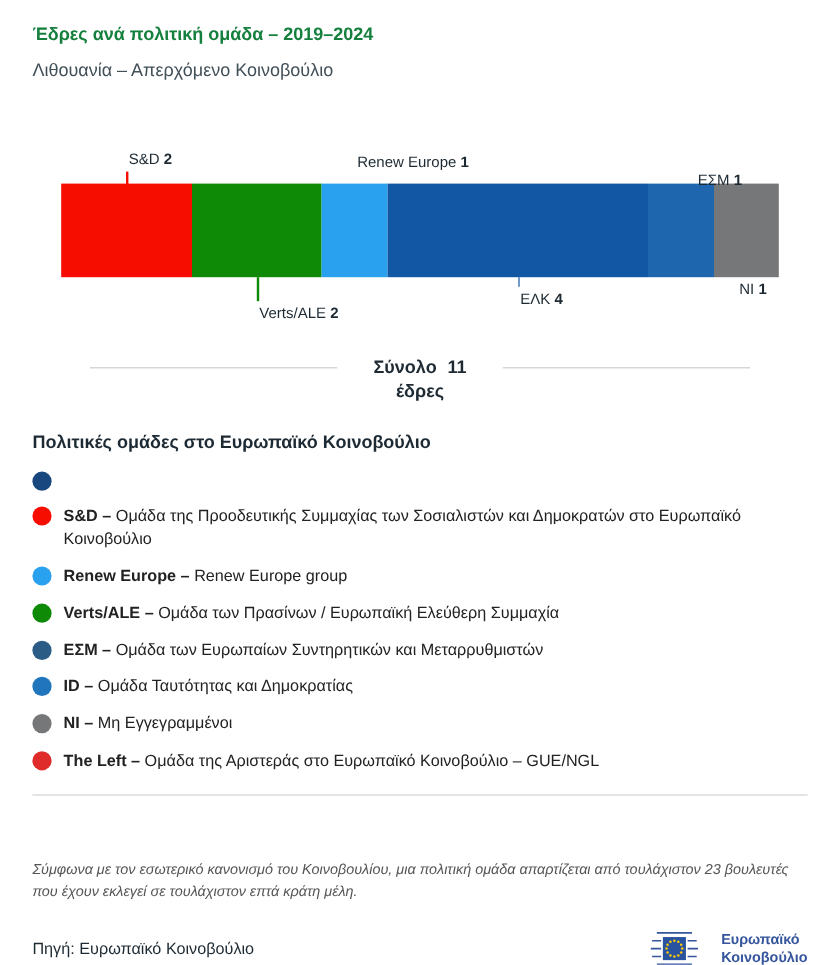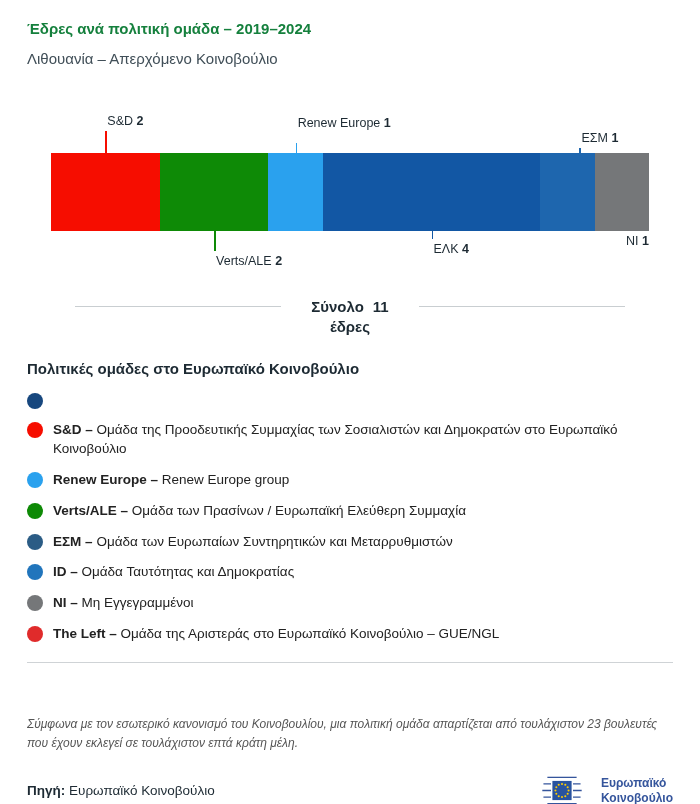--- a/index.html
+++ b/index.html
@@ -8,21 +8,21 @@
 
   .header{padding:20px 27px 0;}
   .title{font-size:15px;font-weight:700;color:#15803d;}
   .subtitle{margin-top:13px;font-size:15px;color:#414f58;}
 
   
   .chart{position:relative;height:158px;margin:46px 51px 0;}
   .bar{position:absolute;left:0;right:0;top:40px;height:78px;display:flex;}
   .bar-seg{height:100%;}
   .callout{position:absolute;display:flex;flex-direction:column;align-items:flex-start;}
-  .callout.top{bottom:118px;}
+  .callout.top{bottom:106px;}
   .callout.bottom{top:118px;}
   .callout.right{align-items:flex-end;}
   .co-line{display:block;width:1.5px;}
   .co-label{font-size:12.5px;color:#1d2a33;white-space:nowrap;margin-left:2px;}
   .callout.top .co-label{margin-bottom:3px;}
   .callout.bottom .co-label{margin-top:3px;}
   .co-label b{font-weight:700;}
 
   
   .total-row{display:flex;align-items:flex-start;margin:26px 75px 0;}
@@ -38,21 +38,21 @@
   .legend-item{display:flex;align-items:flex-start;margin-bottom:12px;
                font-size:13.5px;line-height:1.4;color:#222;}
   .dot{width:16px;height:16px;border-radius:50%;flex:0 0 16px;margin-right:10px;margin-top:1px;}
   .legend-text b{font-weight:700;}
 
   
   .footnote-wrap{margin:18px 27px 0;border-top:1px solid #cfd3d6;padding-top:12px;}
   .footnote{font-style:italic;color:#555;font-size:12px;line-height:1.55;max-width:640px;margin-top:40px;}
   .source-row{display:flex;justify-content:space-between;align-items:center;margin:16px 27px 0;}
   .source{font-size:13.5px;color:#1d2a33;}
-  .source b{font-weight:700;}
+  .source b{font-weight:400;}
   .logo{display:flex;align-items:center;gap:9px;}
   .logo-text{font-size:12px;font-weight:700;color:#35559c;line-height:1.22;}
 </style>
 </head>
 <body>
 
 <div class="page">
 
   <div class="header">
     <div class="title">Έδρες ανά πολιτική ομάδα – 2019–2024</div>
@@ -82,21 +82,21 @@
         <span class="co-line" style="height: 10px; background: rgb(42, 161, 238);"></span>
       </div>
       <div class="callout bottom" style="left: 63.6364%;">
         <span class="co-line" style="height: 8px; background: rgb(18, 87, 164);"></span>
         <span class="co-label"><span>ΕΛΚ </span><b>4</b></span>
       </div>
       <div class="callout top" style="left: 86.3636%; margin-left: 12px;">
         <span class="co-label"><span>ΕΣΜ </span><b>1</b></span>
         <span class="co-line" style="height: 5px; background: rgb(30, 102, 174);"></span>
       </div>
-      <div class="callout bottom right" style="right: 0px;">
+      <div class="callout bottom right" style="right: 10px;">
         <span class="co-line" style="height: 0px; background: rgb(117, 119, 121);"></span>
         <span class="co-label"><span>NI </span><b>1</b></span>
       </div>
     </div>
 
   <div class="total-row">
     <span class="rule"></span>
     <div class="total-text">
       <div><span>Σύνολο</span><span class="total-value">11</span></div>
       <div>έδρες</div>

